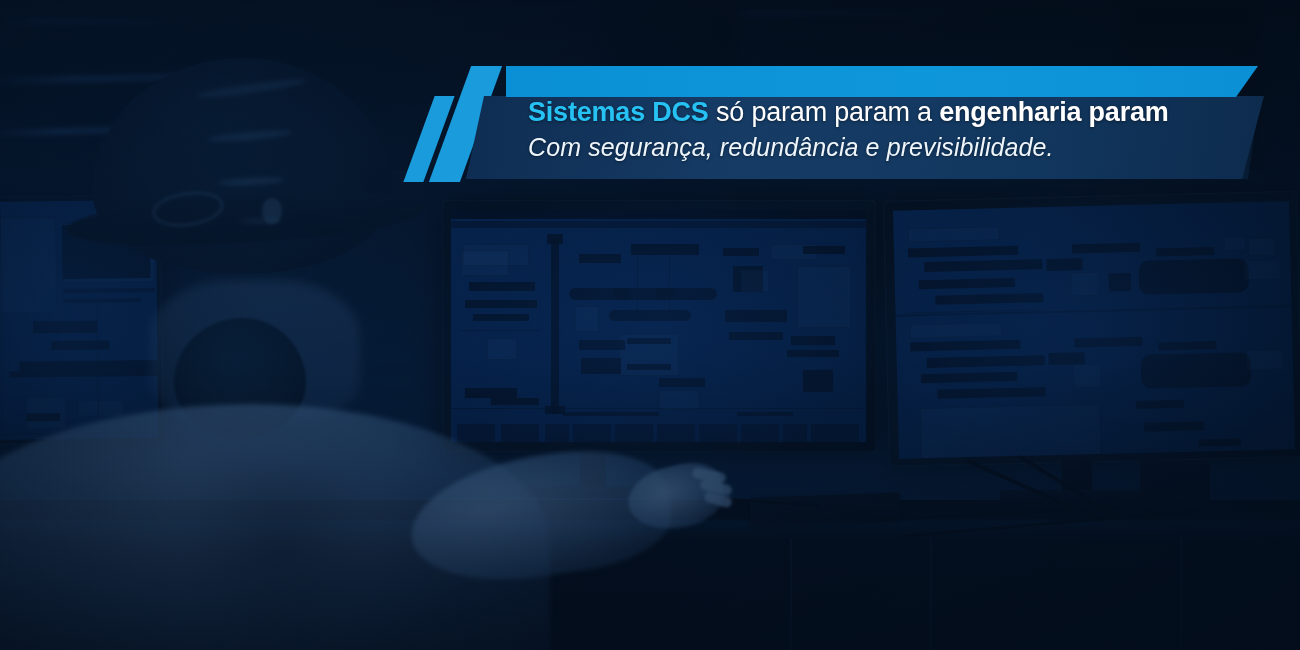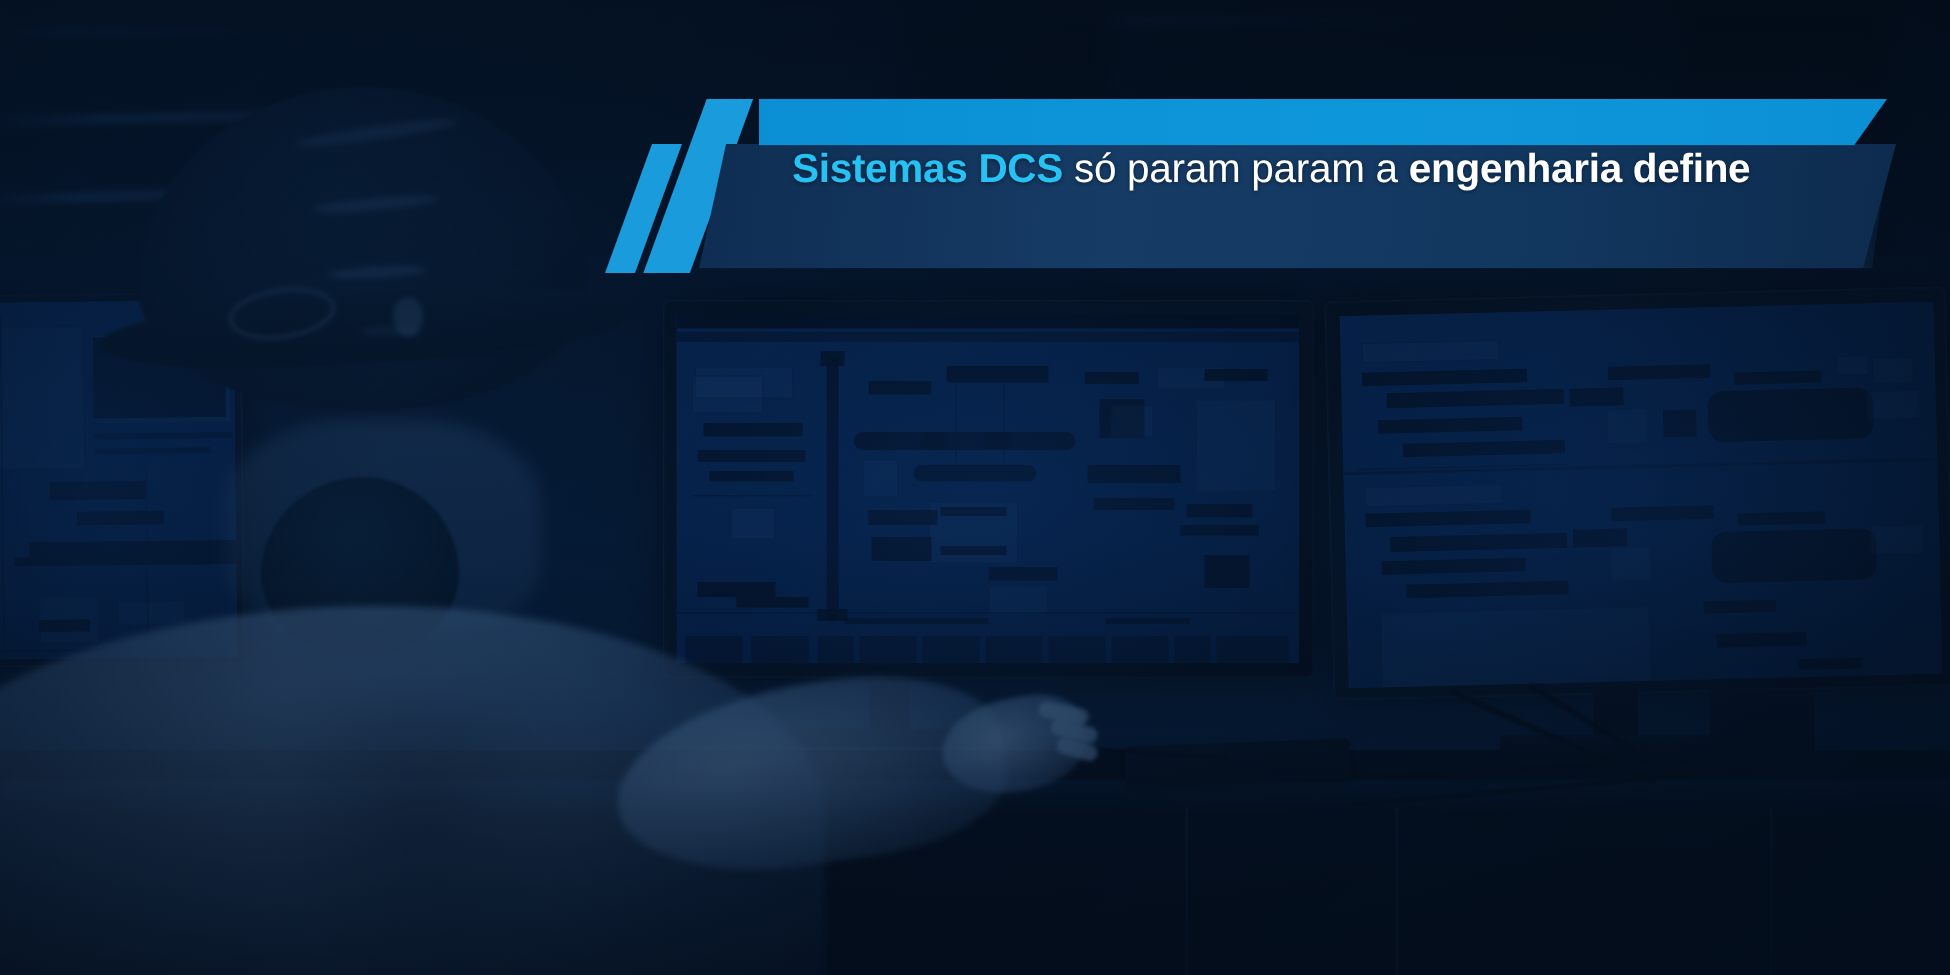--- a/index.html
+++ b/index.html
@@ -489,17 +489,18 @@
   </div>
 
   <div class="banner">
     <div class="slash sl-small"></div>
     <div class="slash sl-big"></div>
     <div class="shoulder"></div>
     <div class="plate"></div>
     <div class="topbar"></div>
 
     <div class="headline">
-      <div class="line1"><span class="hl">Sistemas DCS</span><span class="reg"> só param param a </span><span class="bold2">engenharia define</span></div>
+      <div class="line1"><span class="hl">Sistemas DCS</span><span class="reg"> só param param a </span><span class="bold2">engenharia param</span></div>
+      <div class="line2">Com segurança, redundância e previsibilidade.</div>
     </div>
   </div>
 
 </div>
 
 </body></html>

